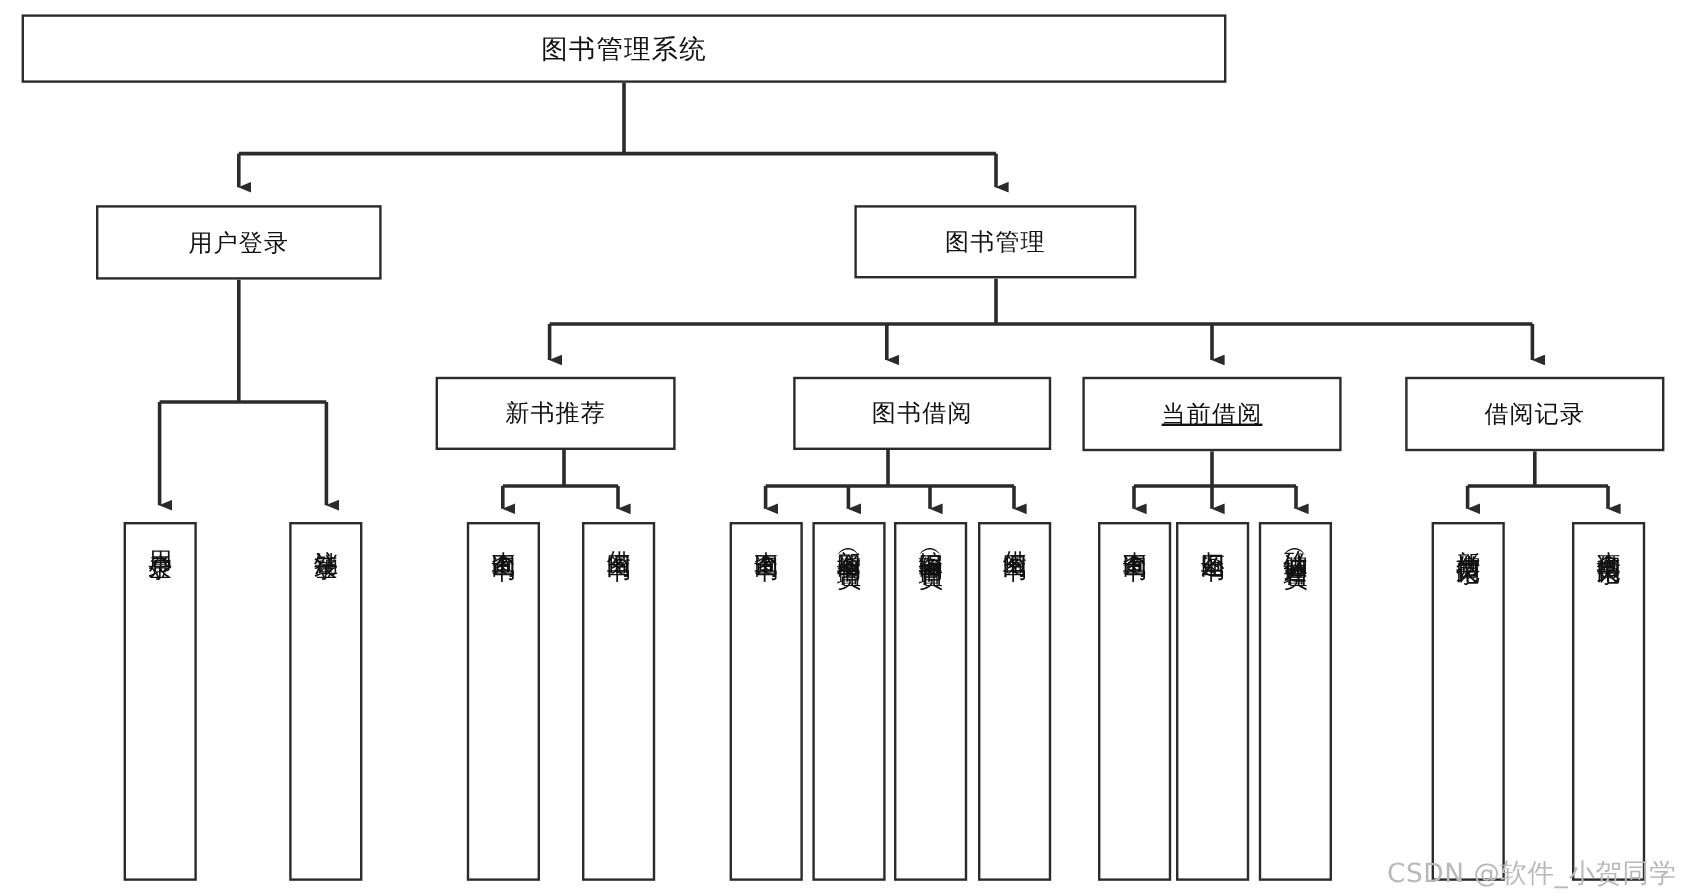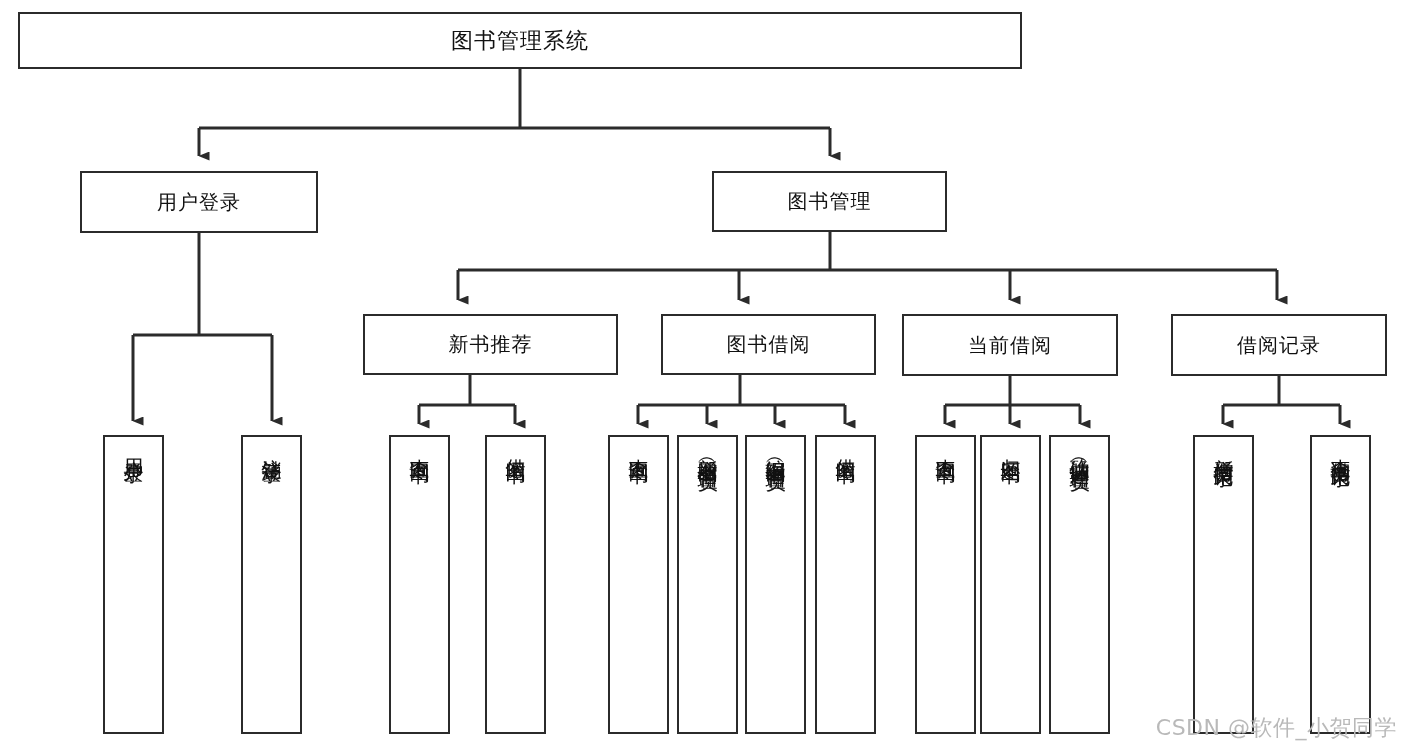--- a/index.html
+++ b/index.html
@@ -124,29 +124,29 @@
   </div>
 
   <div class="node lvl2" style="left:80px;top:171px;width:238px;height:62px;">
     <span>用户登录</span>
   </div>
 
   <div class="node lvl2" style="left:712px;top:171px;width:235px;height:61px;">
     <span>图书管理</span>
   </div>
 
-  <div class="node lvl2" style="left:363px;top:314px;width:255px;height:61px;">
+  <div class="node lvl2" style="left:363px;top:314px;width:200px;height:61px;">
     <span>新书推荐</span>
   </div>
 
   <div class="node lvl2" style="left:633px;top:314px;width:215px;height:61px;margin-left:28px;">
     <span>图书借阅</span>
   </div>
 
-  <div class="node lvl2" style="left:902px;top:314px;width:216px;height:62px;">
+  <div class="node lvl2" style="left:902px;top:314px;width:216px;height:62px;text-decoration:underline;">
     <span>当前借阅</span>
   </div>
 
   <div class="node lvl2" style="left:1171px;top:314px;width:216px;height:62px;">
     <span>借阅记录</span>
   </div>
 
   <div class="node leaf" style="left:103px;top:435px;width:61px;height:299px;">
     <span class="vlabel">用户登录</span>
   </div>

